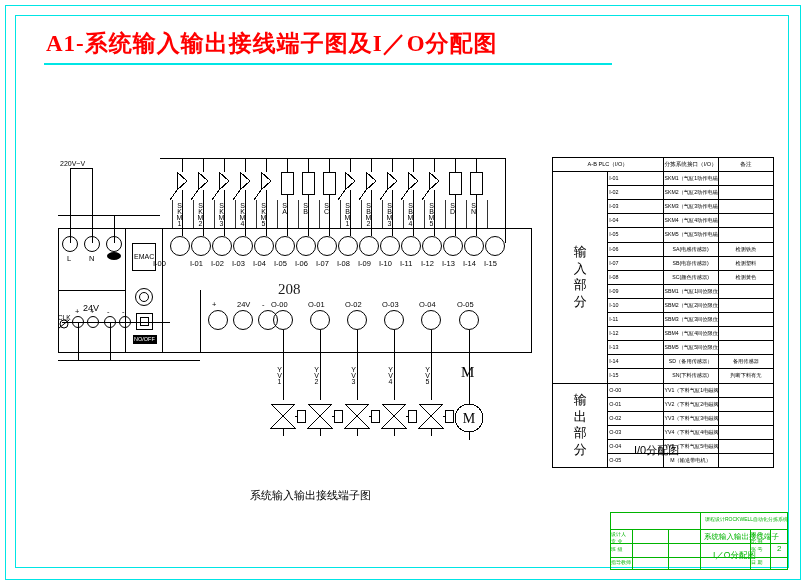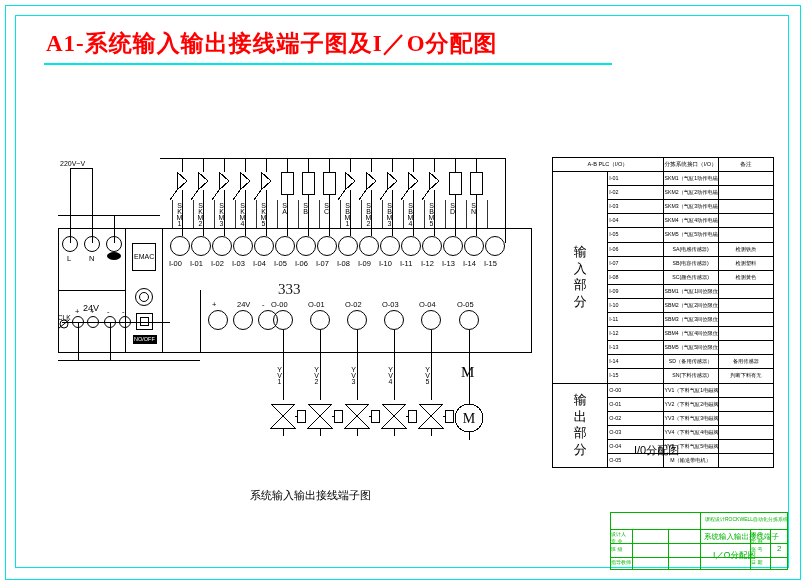--- a/index.html
+++ b/index.html
@@ -291,21 +291,21 @@
   <div class="term-lbl" style="left:75px;top:307px;">+</div>
   <div class="circ" style="left:87px;top:316px;width:12px;height:12px;"></div>
   <div class="term-lbl" style="left:90px;top:307px;">+</div>
   <div class="circ" style="left:104px;top:316px;width:12px;height:12px;"></div>
   <div class="term-lbl" style="left:107px;top:307px;">-</div>
   <div class="circ" style="left:119px;top:316px;width:12px;height:12px;"></div>
   <div class="term-lbl" style="left:122px;top:307px;">-</div>
 
   <div id="input-terminals">
       <div class="circ" style="left: 170px; top: 236px; width: 20px; height: 20px;"></div>
-      <div class="term-lbl" style="left: 169px; top: 259px;">I-00</div>
+      <div class="term-lbl" style="left: 153px; top: 259px;">I-00</div>
       <div class="circ" style="left: 191px; top: 236px; width: 20px; height: 20px;"></div>
       <div class="term-lbl" style="left: 190px; top: 259px;">I-01</div>
       <div class="circ" style="left: 212px; top: 236px; width: 20px; height: 20px;"></div>
       <div class="term-lbl" style="left: 211px; top: 259px;">I-02</div>
       <div class="circ" style="left: 233px; top: 236px; width: 20px; height: 20px;"></div>
       <div class="term-lbl" style="left: 232px; top: 259px;">I-03</div>
       <div class="circ" style="left: 254px; top: 236px; width: 20px; height: 20px;"></div>
       <div class="term-lbl" style="left: 253px; top: 259px;">I-04</div>
       <div class="circ" style="left: 275px; top: 236px; width: 20px; height: 20px;"></div>
       <div class="term-lbl" style="left: 274px; top: 259px;">I-05</div>
@@ -372,21 +372,21 @@
 
   <div id="valve-labels">
       <div class="vlabel" style="left: 276px; top: 366px; height: 26px;">YV1</div>
       <div class="vlabel" style="left: 313px; top: 366px; height: 26px;">YV2</div>
       <div class="vlabel" style="left: 350px; top: 366px; height: 26px;">YV3</div>
       <div class="vlabel" style="left: 387px; top: 366px; height: 26px;">YV4</div>
       <div class="vlabel" style="left: 424px; top: 366px; height: 26px;">YV5</div>
       <div style="position: absolute; left: 461px; top: 364px; font-size: 15px; color: rgb(0, 0, 0); font-family: &quot;Liberation Serif&quot;, serif;">M</div>
     </div>
 
-  <div class="watermark-num">333</div>
+  <div class="watermark-num">208</div>
 
   <div class="cap" style="left:250px;top:488px;">系统输入输出接线端子图</div>
 
   <div id="io-table">
     <table>
       <tbody id="io-tbody">
           <tr>
             <td class="hdr" colspan="2">A-B PLC（I/O）</td>
             <td class="hdr" colspan="1">分拣系统接口（I/O）</td>
             <td class="hdr" colspan="1">备注</td>

